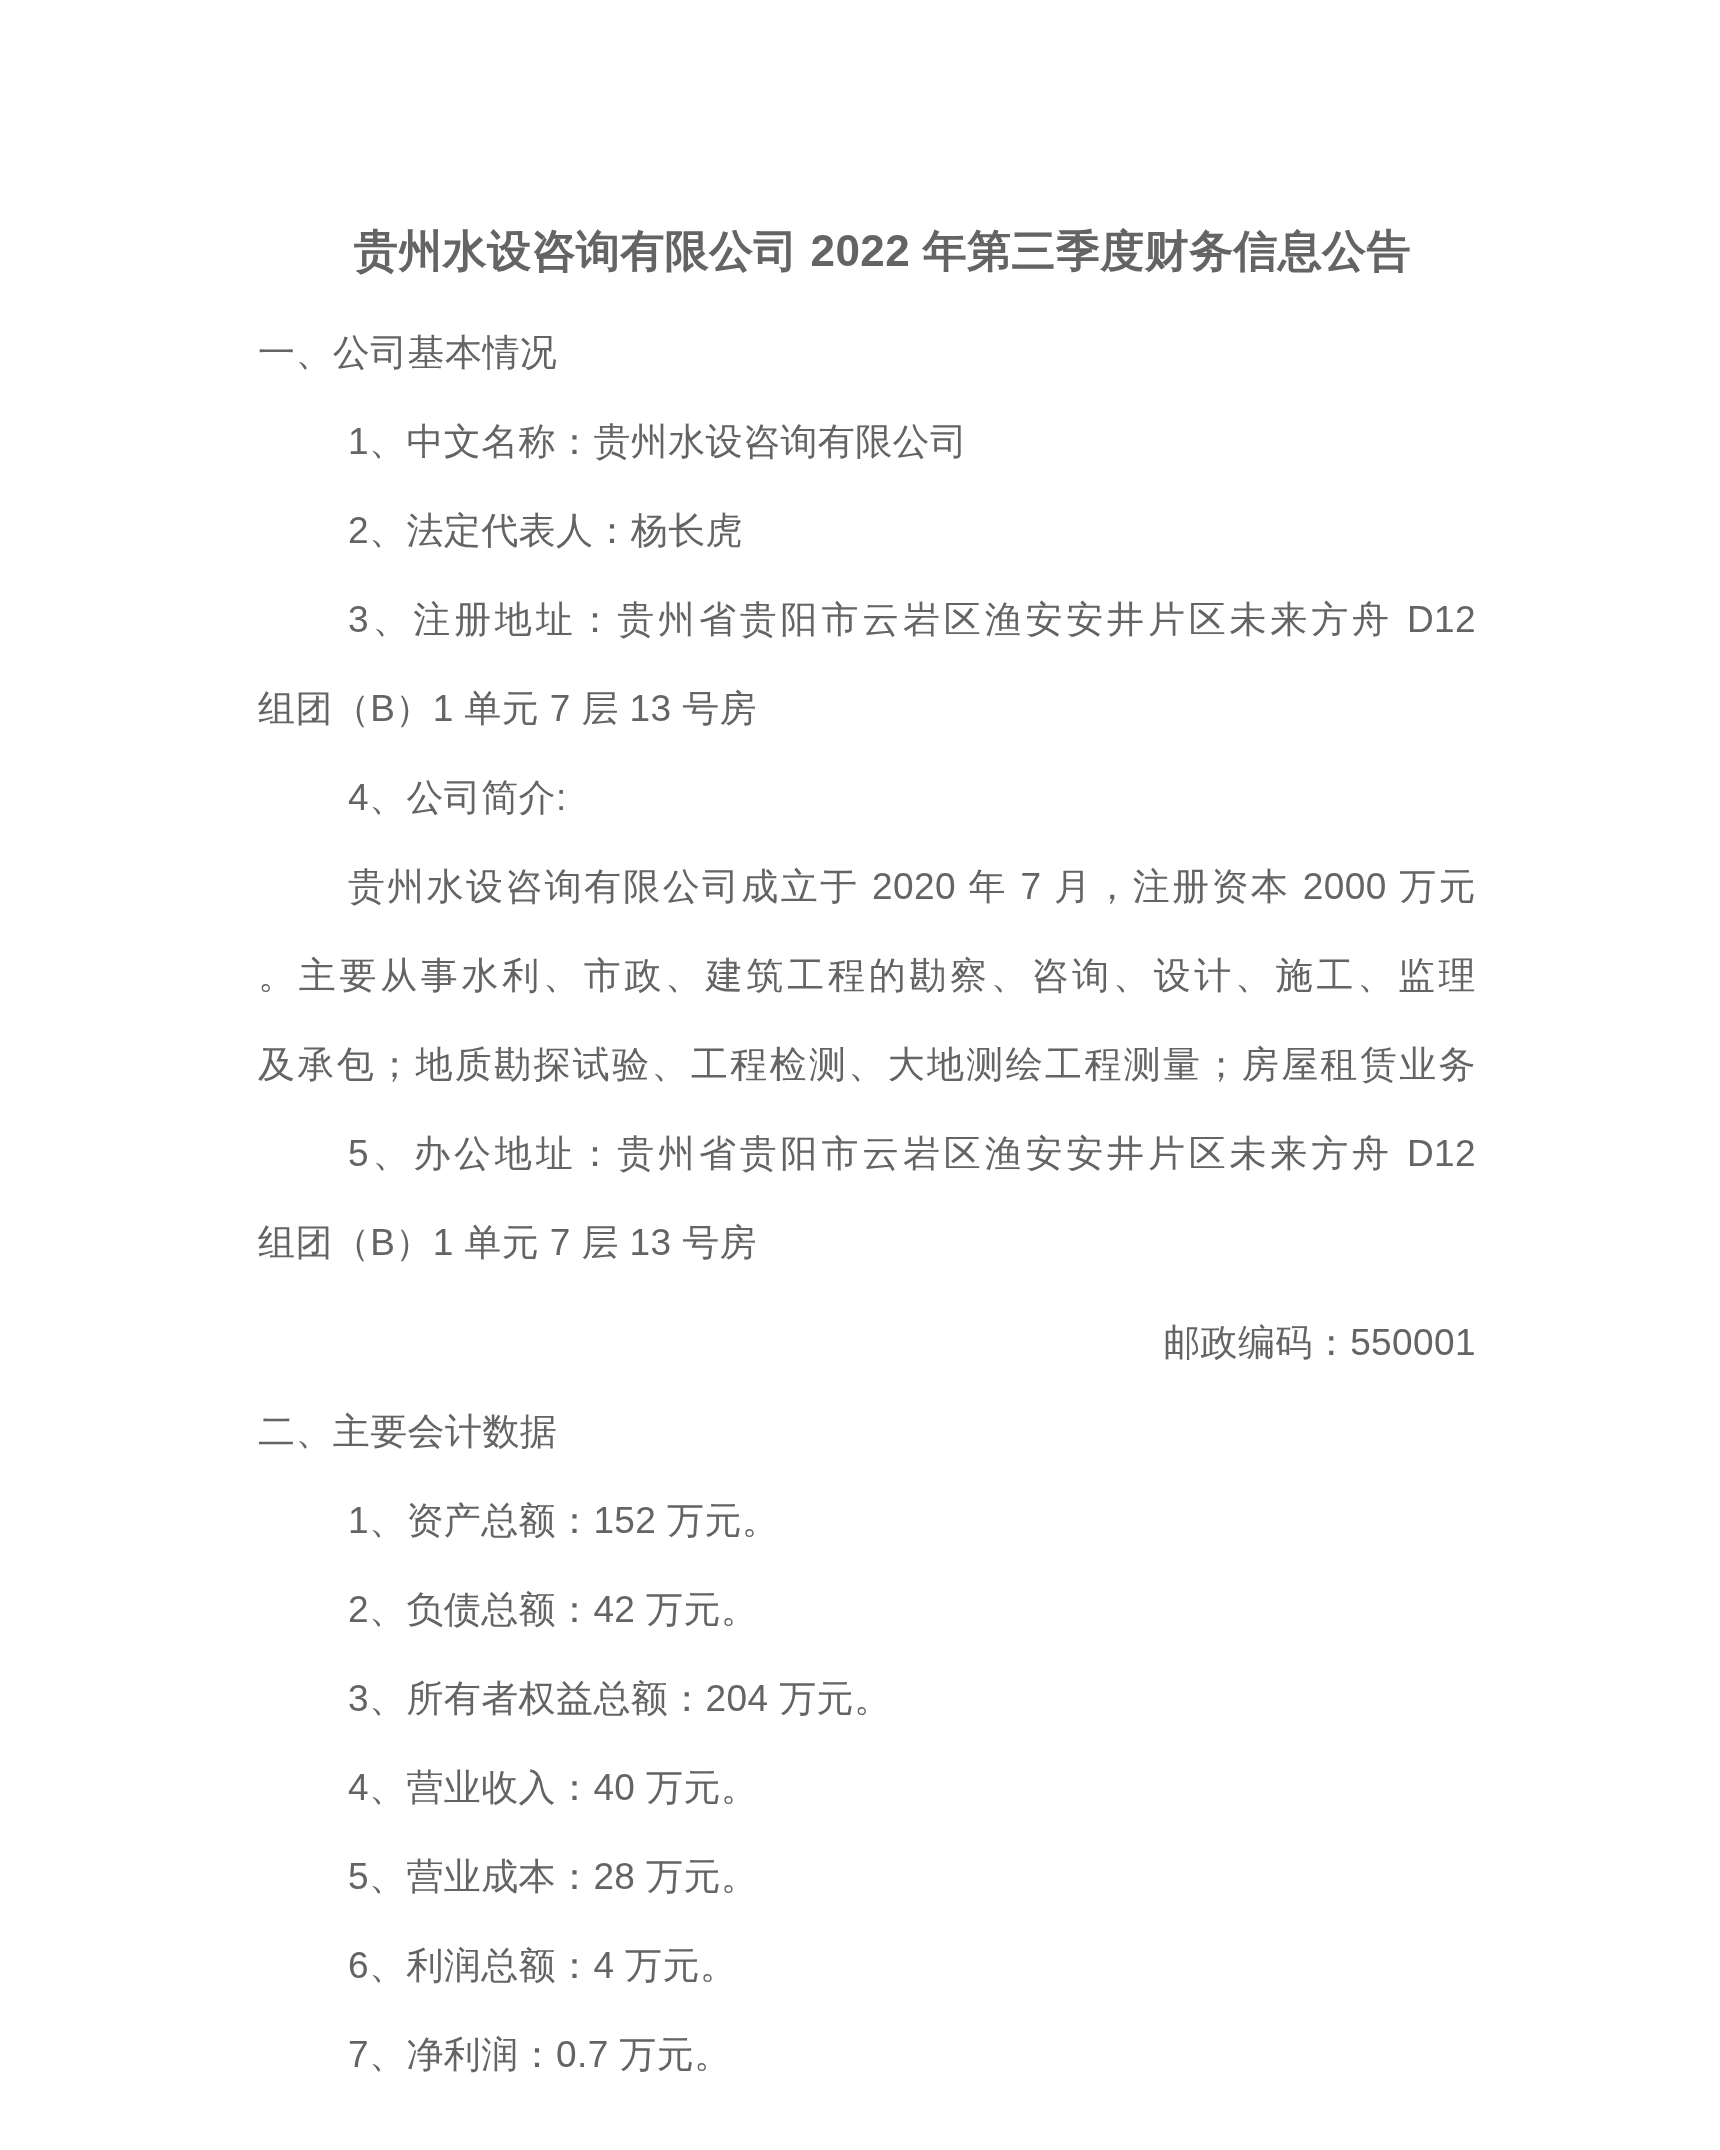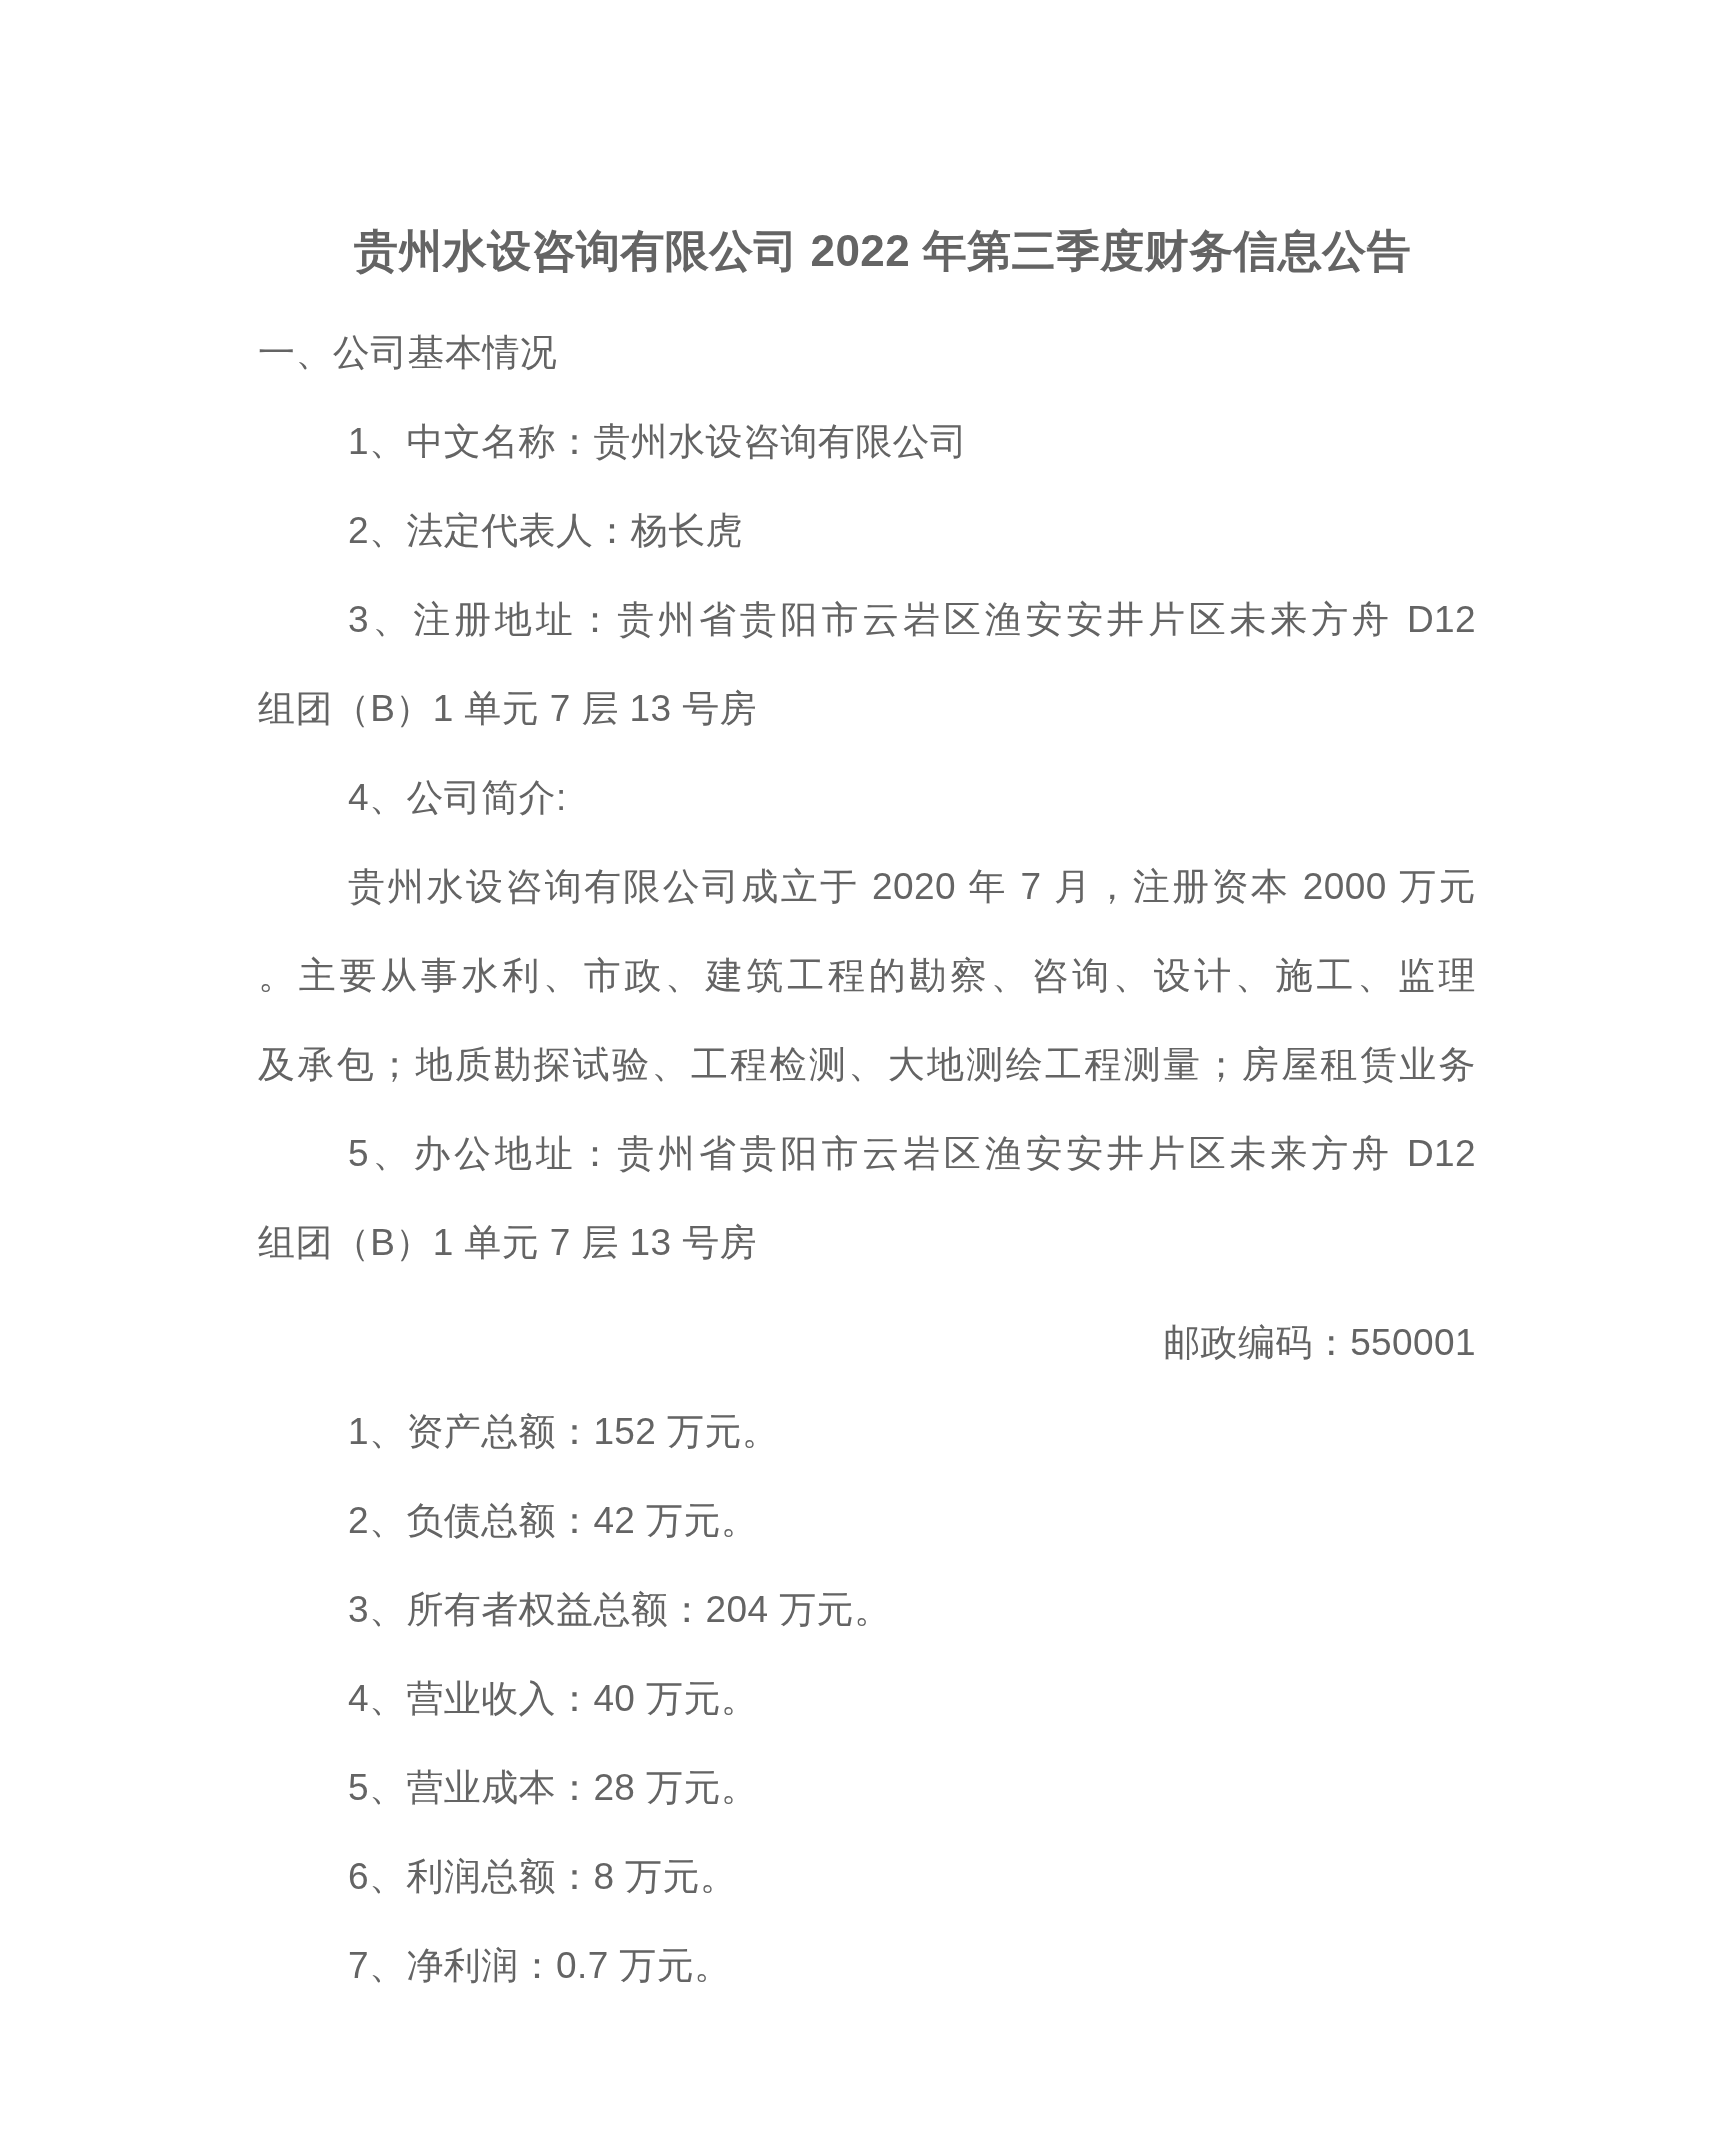--- a/index.html
+++ b/index.html
@@ -62,29 +62,30 @@
   <div class="line ind2 jfull">贵州水设咨询有限公司成立于 2020 年 7 月，注册资本 2000 万元</div>
   <div class="line jfull">。主要从事水利、市政、建筑工程的勘察、咨询、设计、施工、监理</div>
   <div class="line jfull">及承包；地质勘探试验、工程检测、大地测绘工程测量；房屋租赁业务</div>
 
   <div class="line ind2 jfull"><span class="b">5、办公地址：</span><span>贵州省贵阳市云岩区渔安安井片区未来方舟 D12</span></div>
 
   <div class="line">组团（B）1 单元 7 层 13 号房</div>
 
   <div class="line ind3 mt25"><span class="b">邮政编码：</span><span>550001</span></div>
 
+  <div class="line b">二、主要会计数据</div>
 
   <div class="line ind2"><span class="b">1、资产总额：</span><span>152 万元。</span></div>
 
   <div class="line ind2"><span class="b">2、负债总额：</span><span>42 万元。</span></div>
 
   <div class="line ind2"><span class="b">3、所有者权益总额：</span><span>204 万元。</span></div>
 
   <div class="line ind2"><span class="b">4、营业收入：</span><span>40 万元。</span></div>
 
   <div class="line ind2"><span class="b">5、营业成本：</span><span>28 万元。</span></div>
 
-  <div class="line ind2"><span class="b">6、利润总额：</span><span>8 万元。</span></div>
+  <div class="line ind2"><span class="b">6、利润总额：</span><span>4 万元。</span></div>
 
   <div class="line ind2"><span class="b">7、净利润：</span><span>0.7 万元。</span></div>
 
 </div>
 
 
 </body></html>

